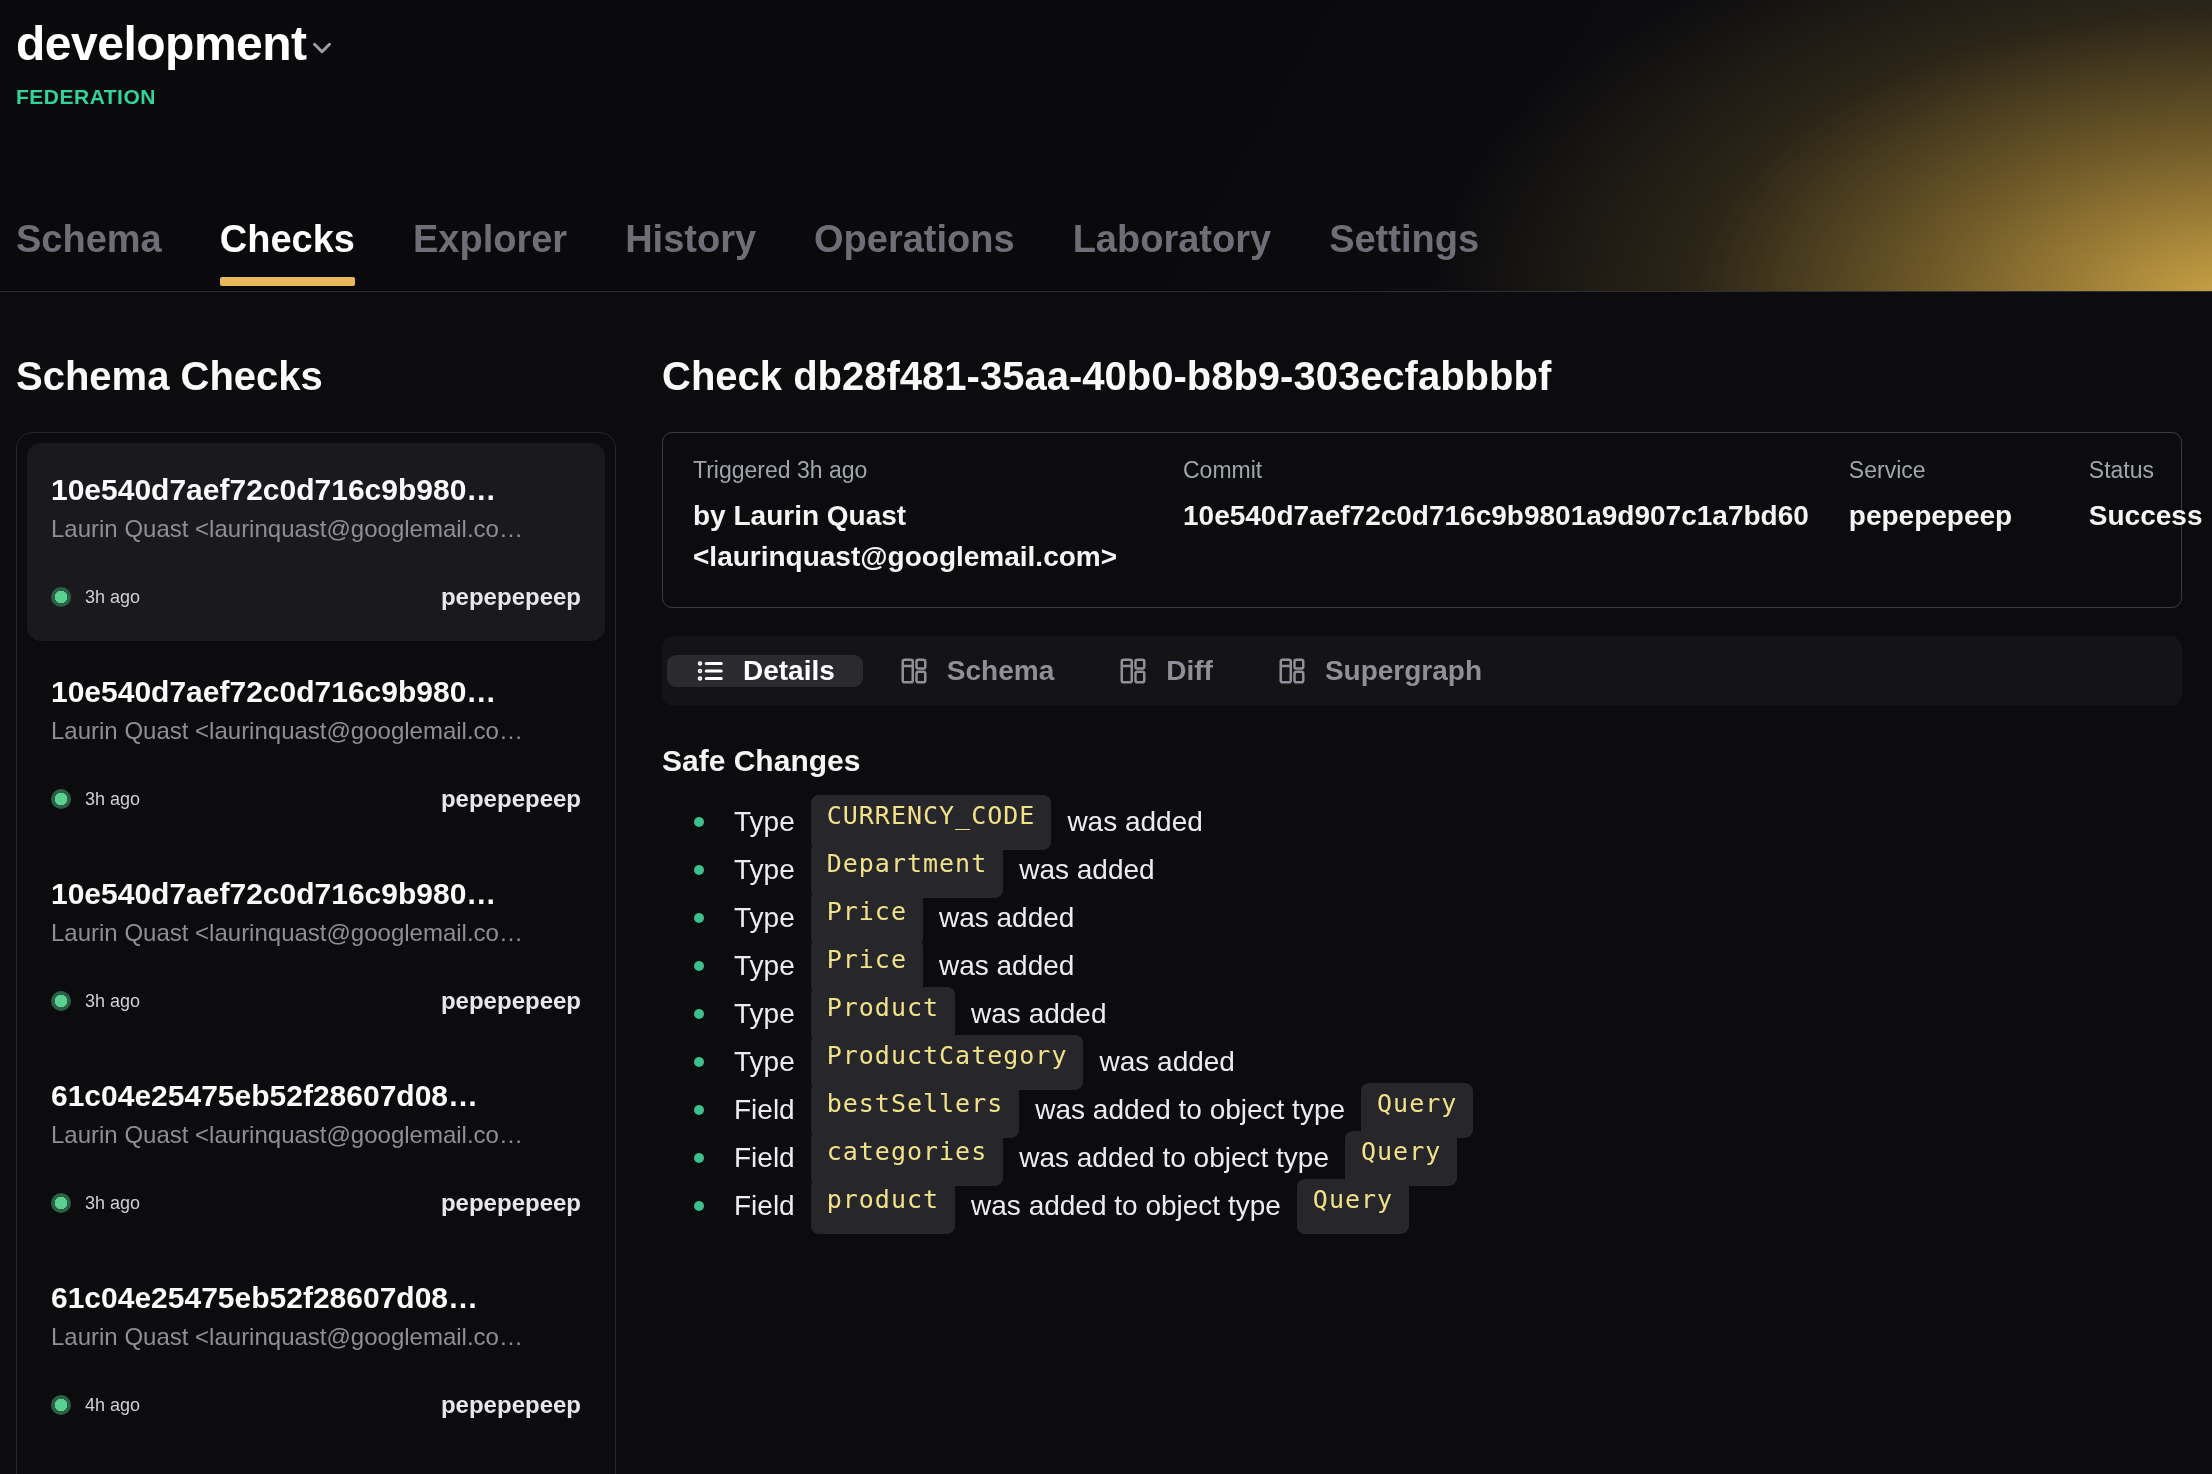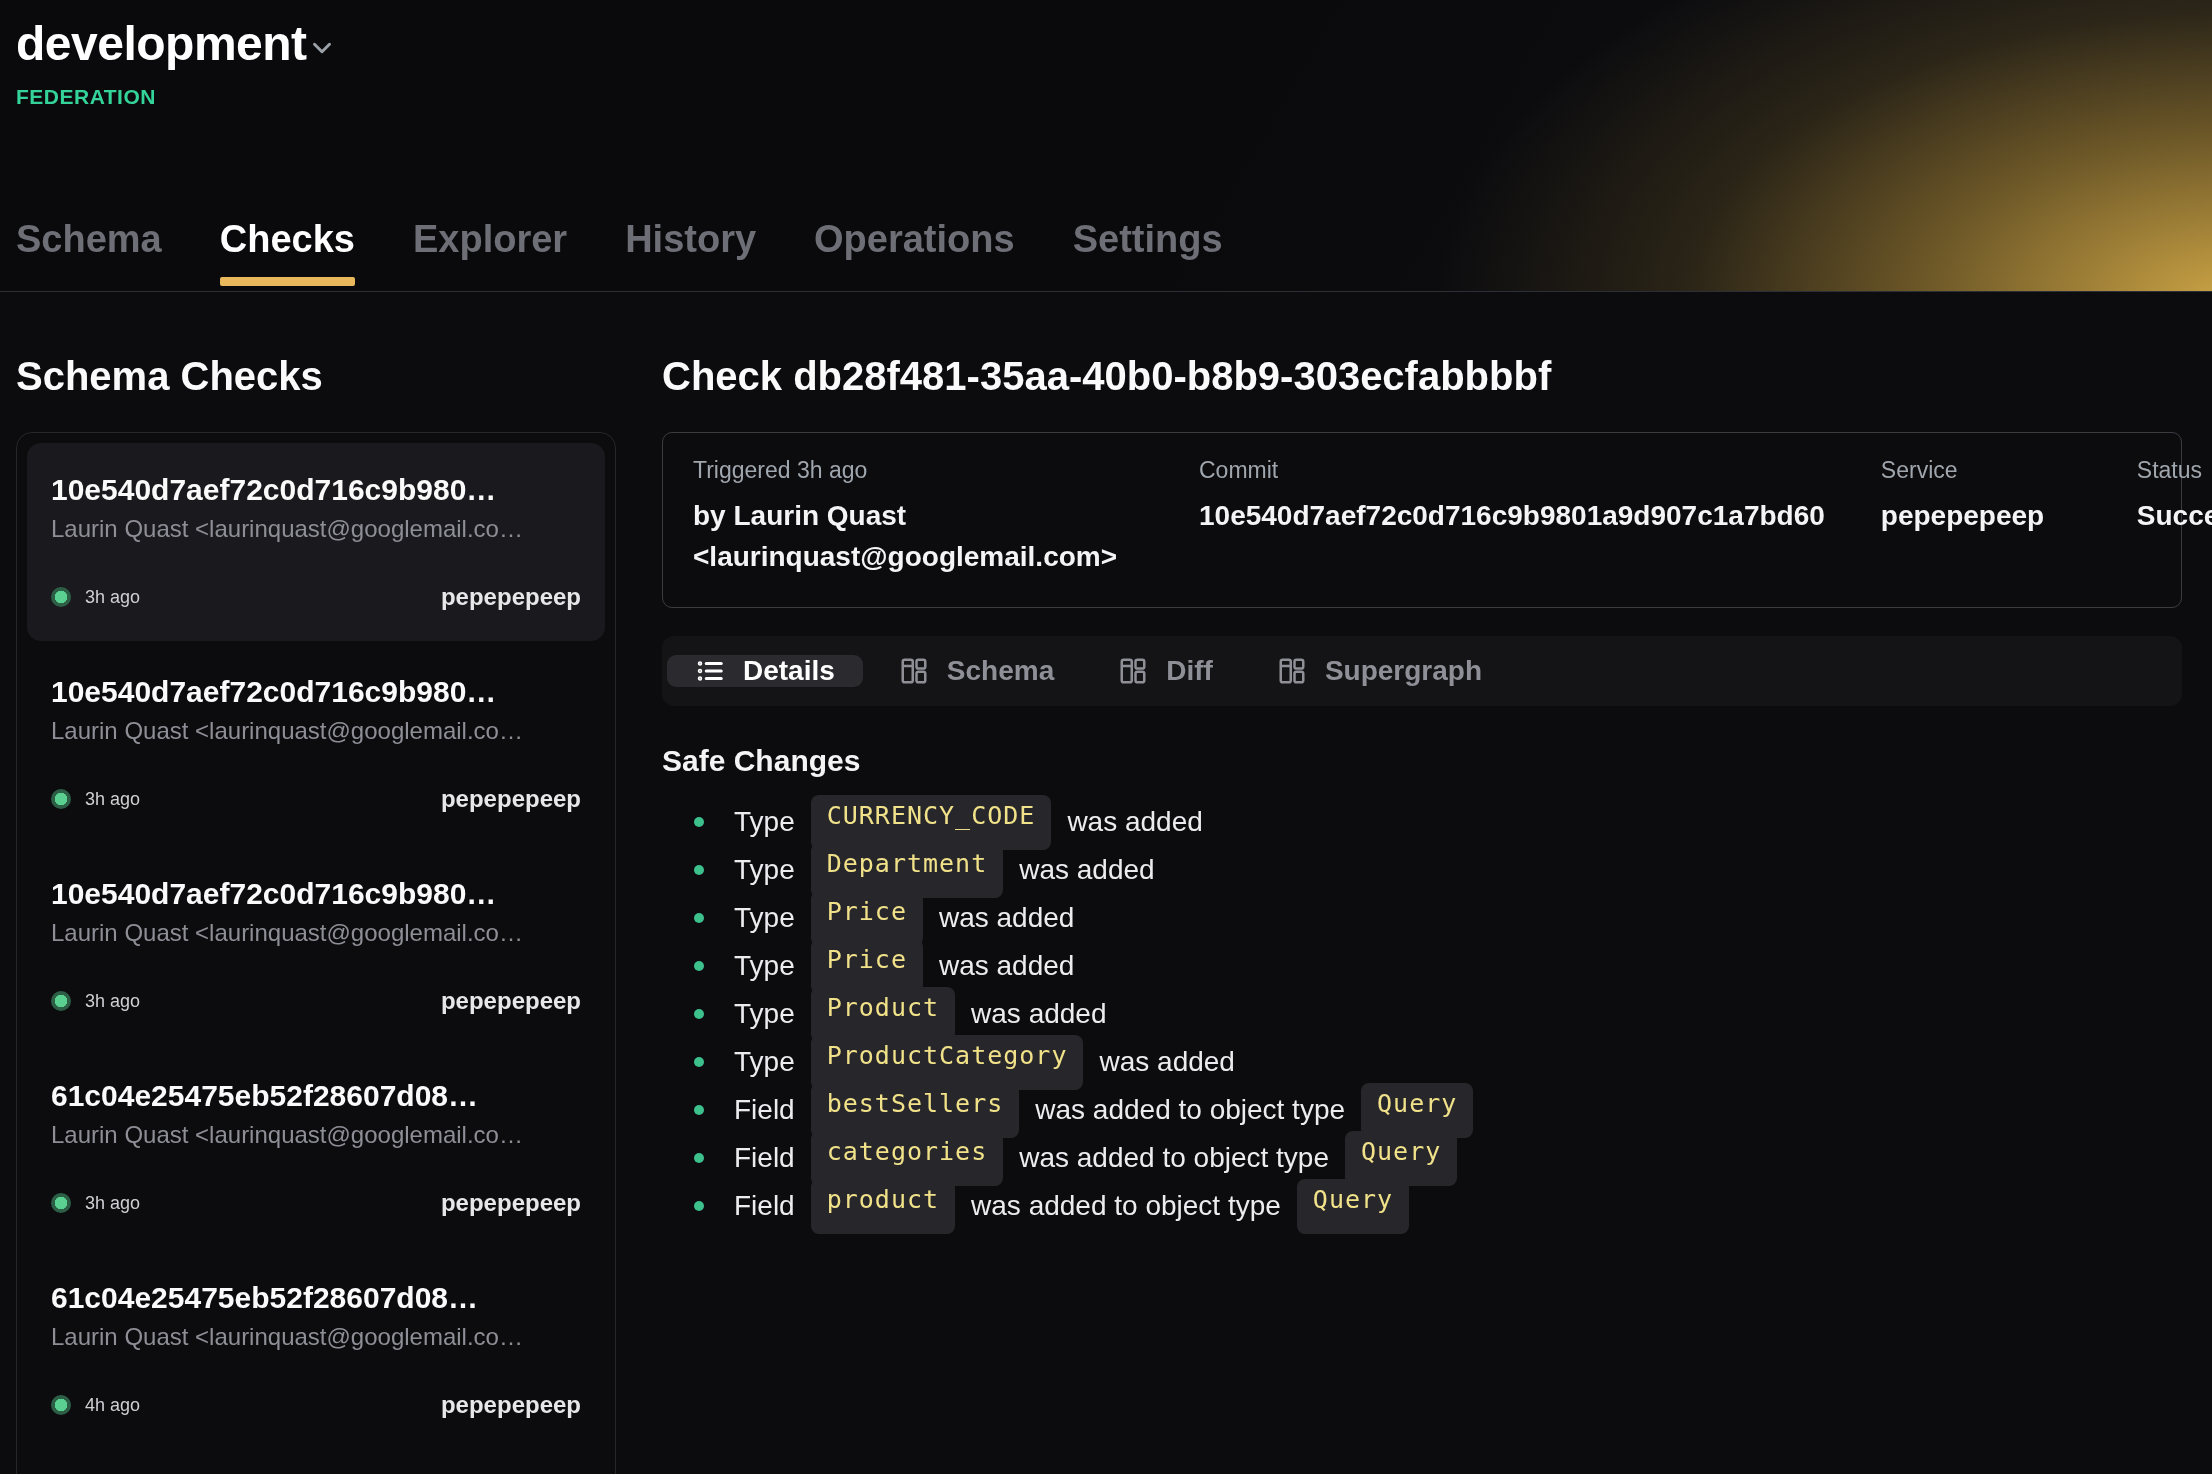--- a/index.html
+++ b/index.html
@@ -57,21 +57,21 @@
     background:radial-gradient(circle at 50% 50%, #5ad191 0 44%, #2c5f45 46% 100%);
   }
   .meta-service { font-size:24px; font-weight:700; color:#e7e7ea; }
 
   .main { flex:1; min-width:0; }
 
   
   .summary-box {
     margin-top:32px; border:1px solid #3b3b42; border-radius:10px;
     padding:24px 30px 30px;
-    display:grid; grid-template-columns:450px 1fr 200px 150px; column-gap:56px;
+    display:grid; grid-template-columns:450px 1fr 200px 150px; column-gap:40px;
   }
   .summary-label { font-size:23px; color:#a0a6ad; margin-bottom:12px; }
   .summary-value { font-size:28px; font-weight:700; color:#f4f4f5; line-height:1.45; }
 
   
   .view-tabs {
     margin-top:28px; display:flex; align-items:center; gap:8px;
     background:#141417; border-radius:12px; padding:5px; height:70px;
   }
   .view-tab {
@@ -104,20 +104,21 @@
         </svg>
     </span>
   </div>
   <div class="project-badge">FEDERATION</div>
   <nav class="nav">
       <div class="nav-tab">Schema</div>
       <div class="nav-tab active">Checks</div>
       <div class="nav-tab">Explorer</div>
       <div class="nav-tab">History</div>
       <div class="nav-tab">Operations</div>
+      <div class="nav-tab">Laboratory</div>
       <div class="nav-tab">Settings</div>
     </nav>
 </header>
 
 <div class="content">
   <aside class="sidebar">
     <h2 class="col-heading">Schema Checks</h2>
     <div class="list-container">
         <div class="check-card selected">
           <div class="check-card-title">10e540d7aef72c0d716c9b980…</div>

